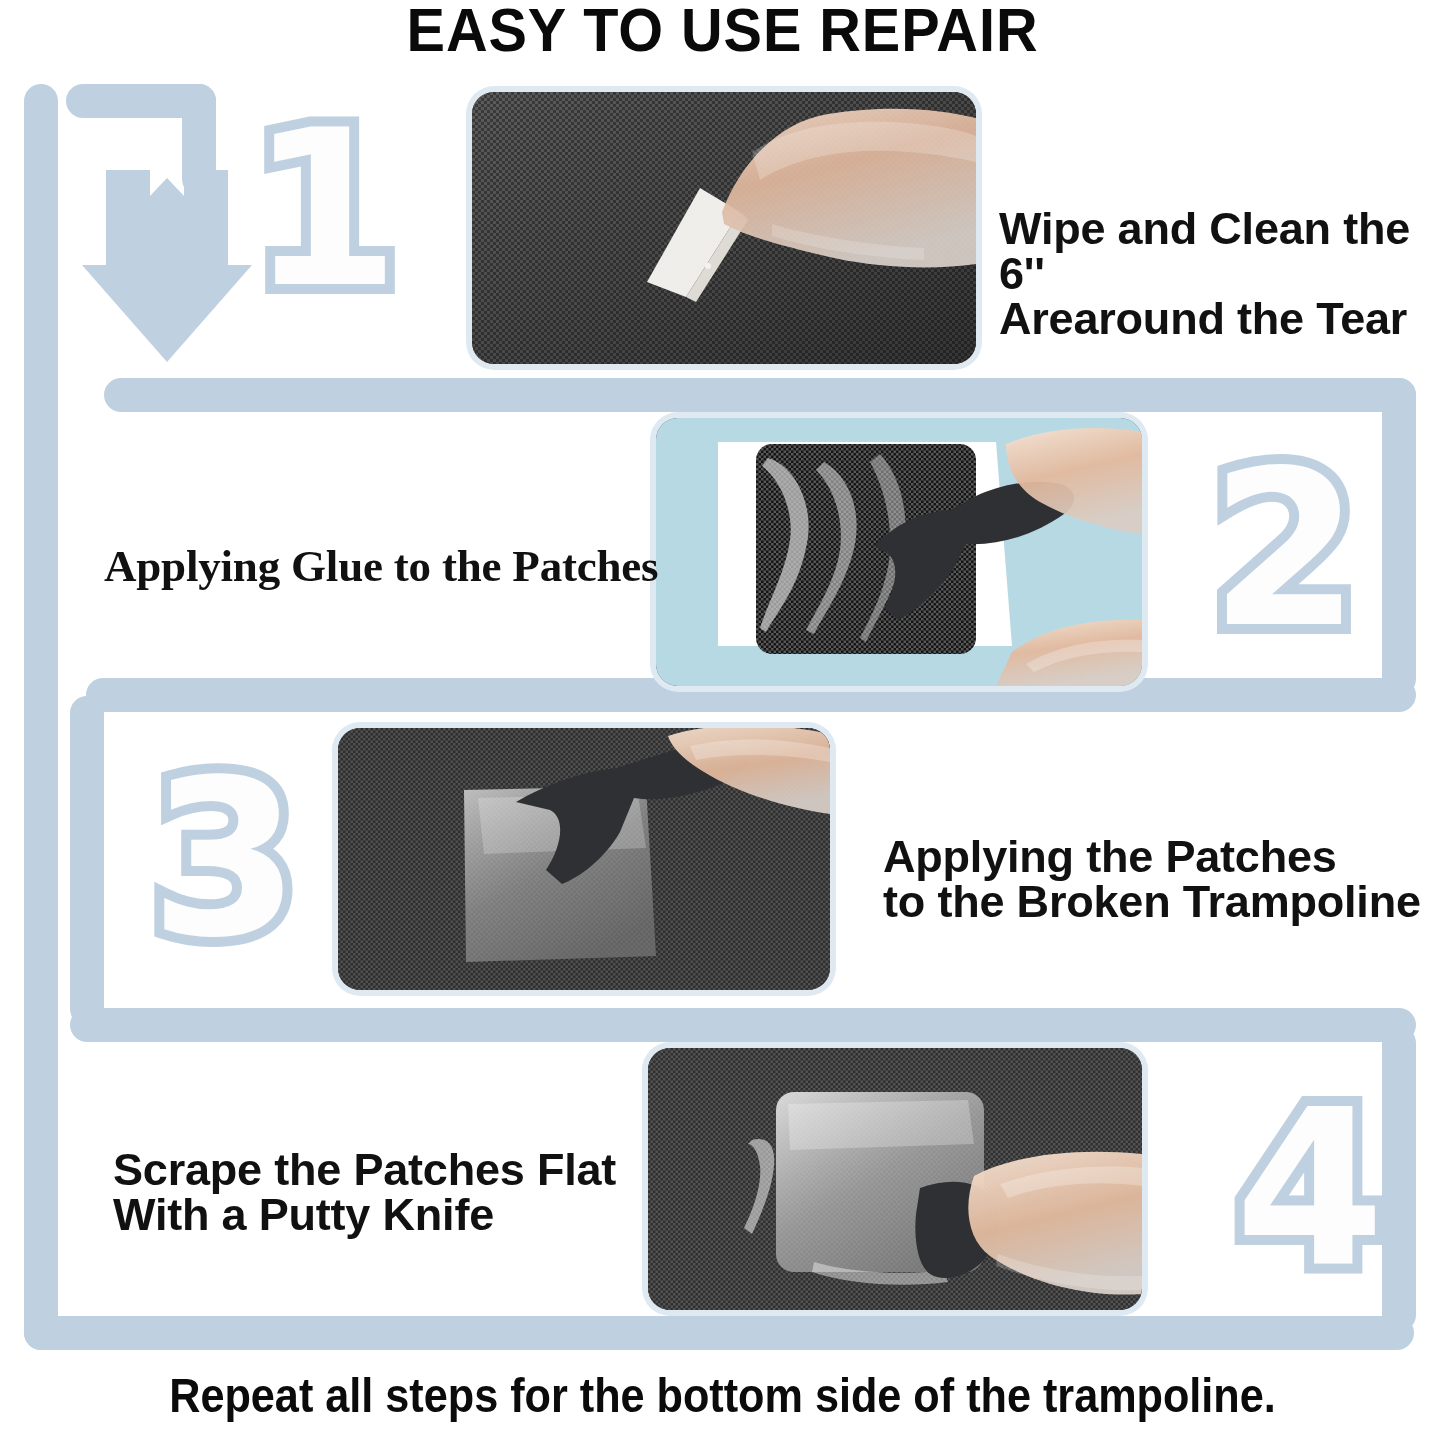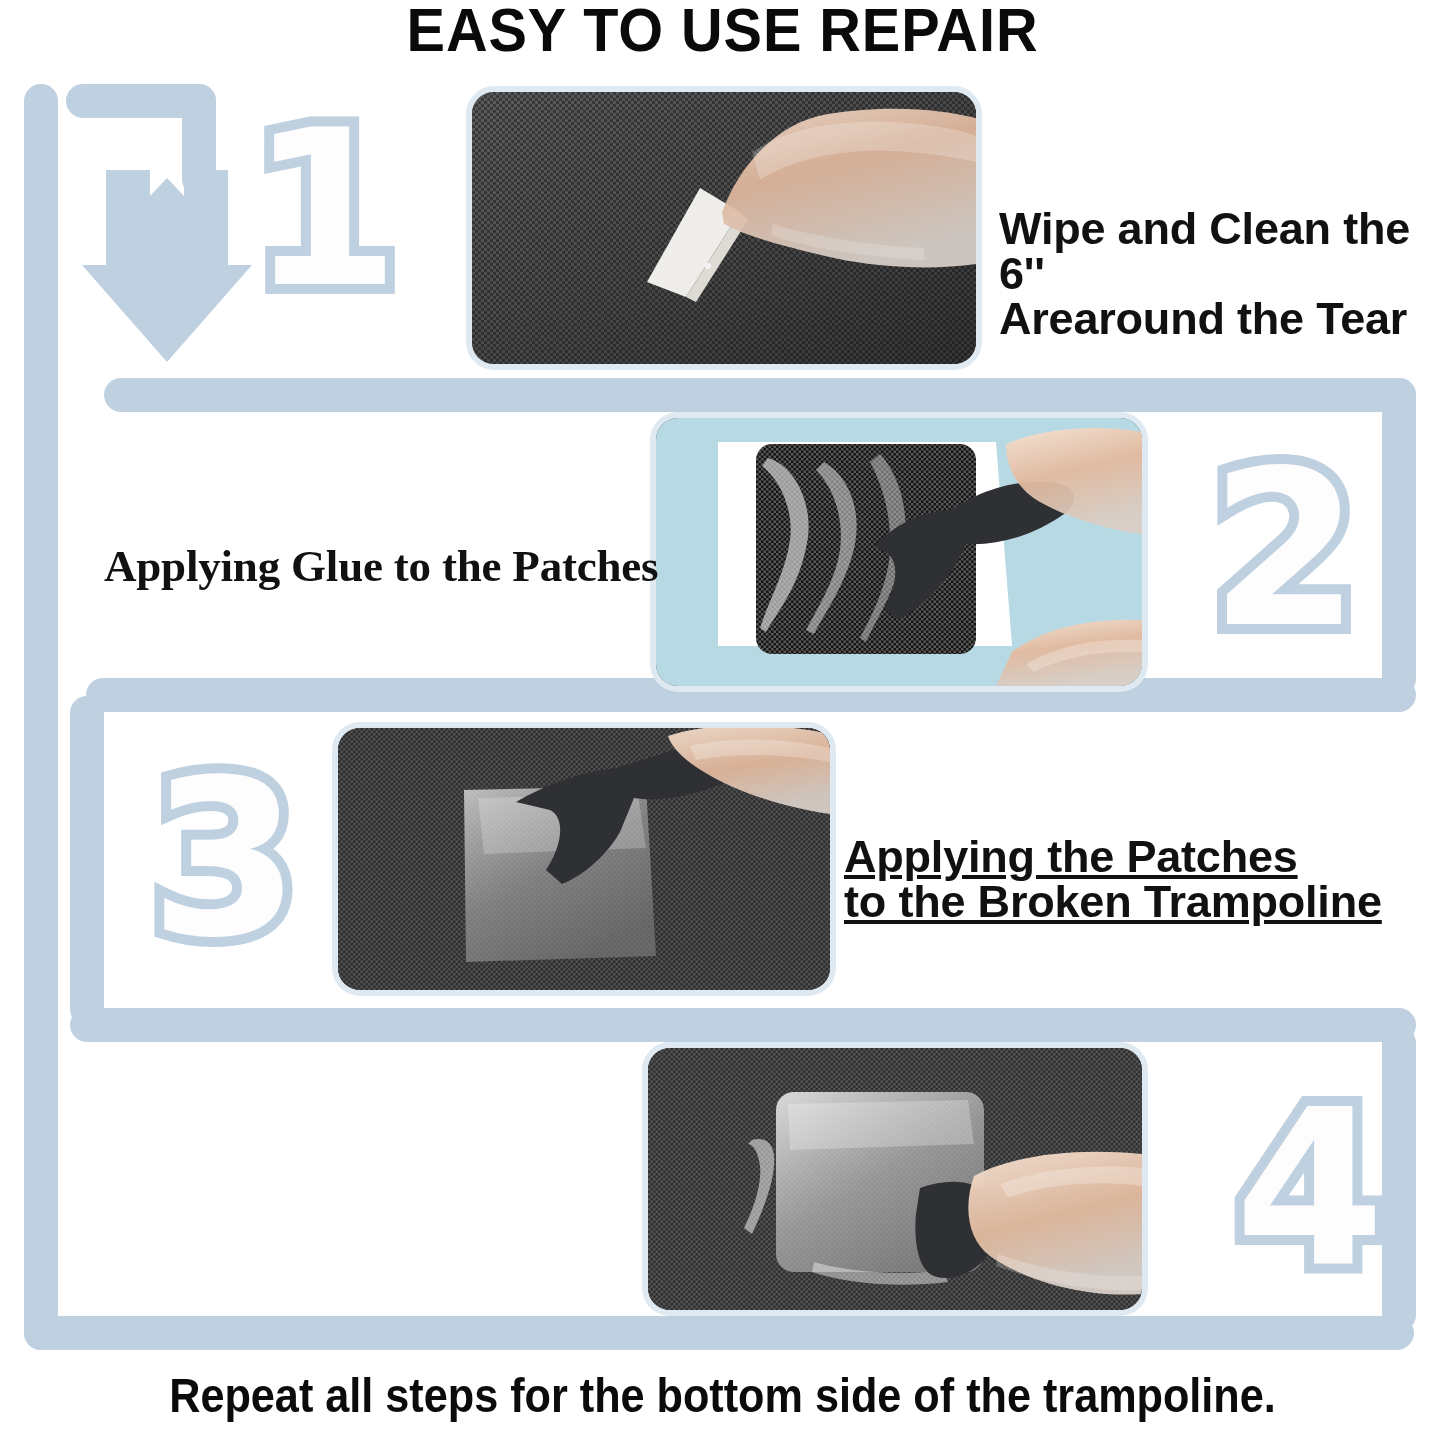--- a/index.html
+++ b/index.html
@@ -68,21 +68,21 @@
     font-weight:700;
     font-size:45px;
     line-height:45px;
     color:#111111;
     white-space:pre-line;
     letter-spacing:-0.2px;
     margin-top:16px;
   }
   #cap1{left:999px;top:190px;}
   #cap2{left:104px;top:528px;font-family:Liberation Serif, serif;}
-  #cap3{left:844px;top:818px;text-decoration:underline;}
+  #cap3{left:883px;top:818px;}
   #cap4{left:113px;top:1131px;}
 
   
   .footer{
     position:absolute;left:0;top:1368px;width:1445px;
     text-align:center;
     font-family:"Liberation Sans Narrow","Liberation Sans",sans-serif;
     font-weight:700;
     font-size:48px;
     color:#0b0b0b;
@@ -286,16 +286,18 @@
       <path d="M352 136 C398 120 448 116 494 120 L494 138 C448 132 398 136 360 150 Z" fill="#ffffff" opacity="0.26"></path>
       <path d="M350 206 C394 222 446 230 494 228 L494 242 C444 244 392 234 348 218 Z" fill="#ffffff" opacity="0.2"></path>
     </svg>
   </div>
 
   <div class="caption" id="cap1">Wipe and Clean the 6'' 
 Arearound the Tear</div>
   <div class="caption" id="cap2">Applying Glue to the Patches</div>
   <div class="caption" id="cap3">Applying the Patches 
 to the Broken Trampoline</div>
+  <div class="caption" id="cap4">Scrape the Patches Flat 
+With a Putty Knife</div>
 
   <div class="footer">Repeat all steps for the bottom side of the trampoline.</div>
 
 </div>
 
 </body></html>

